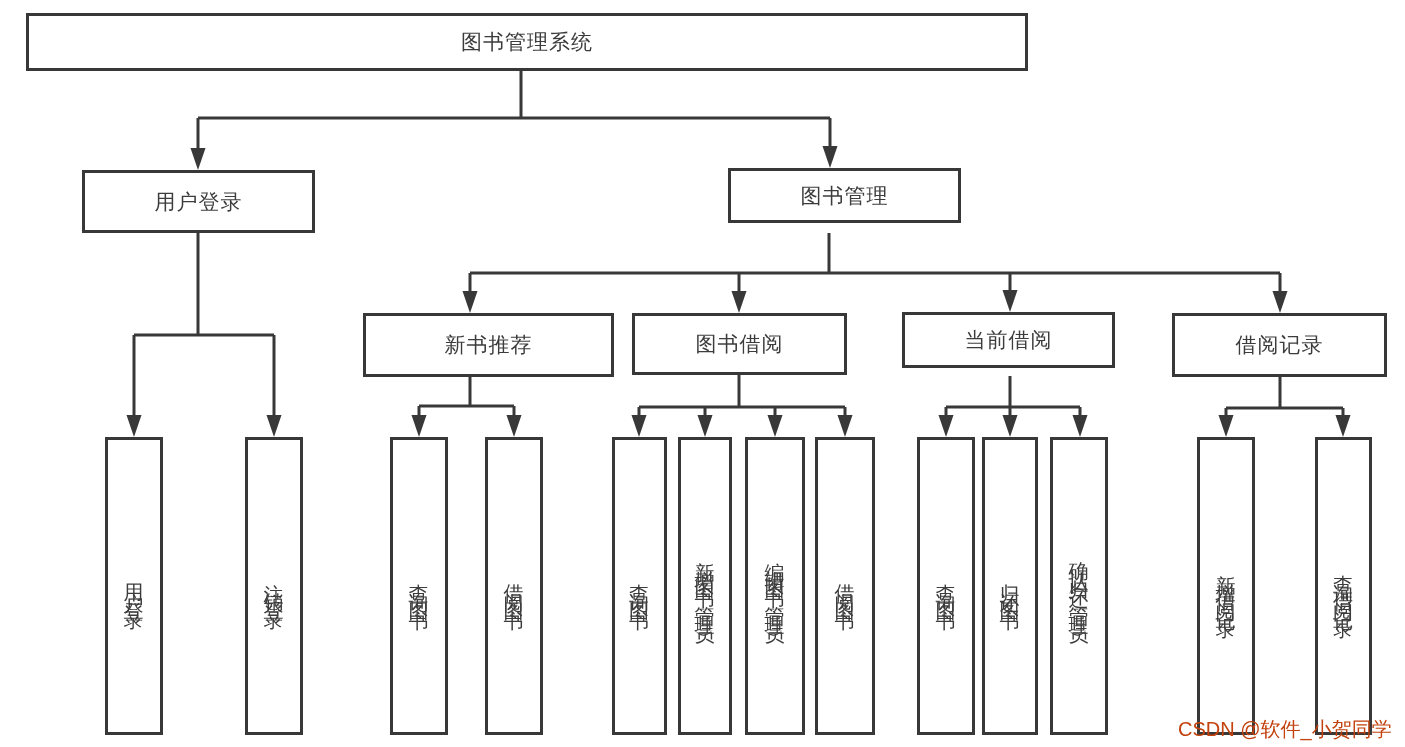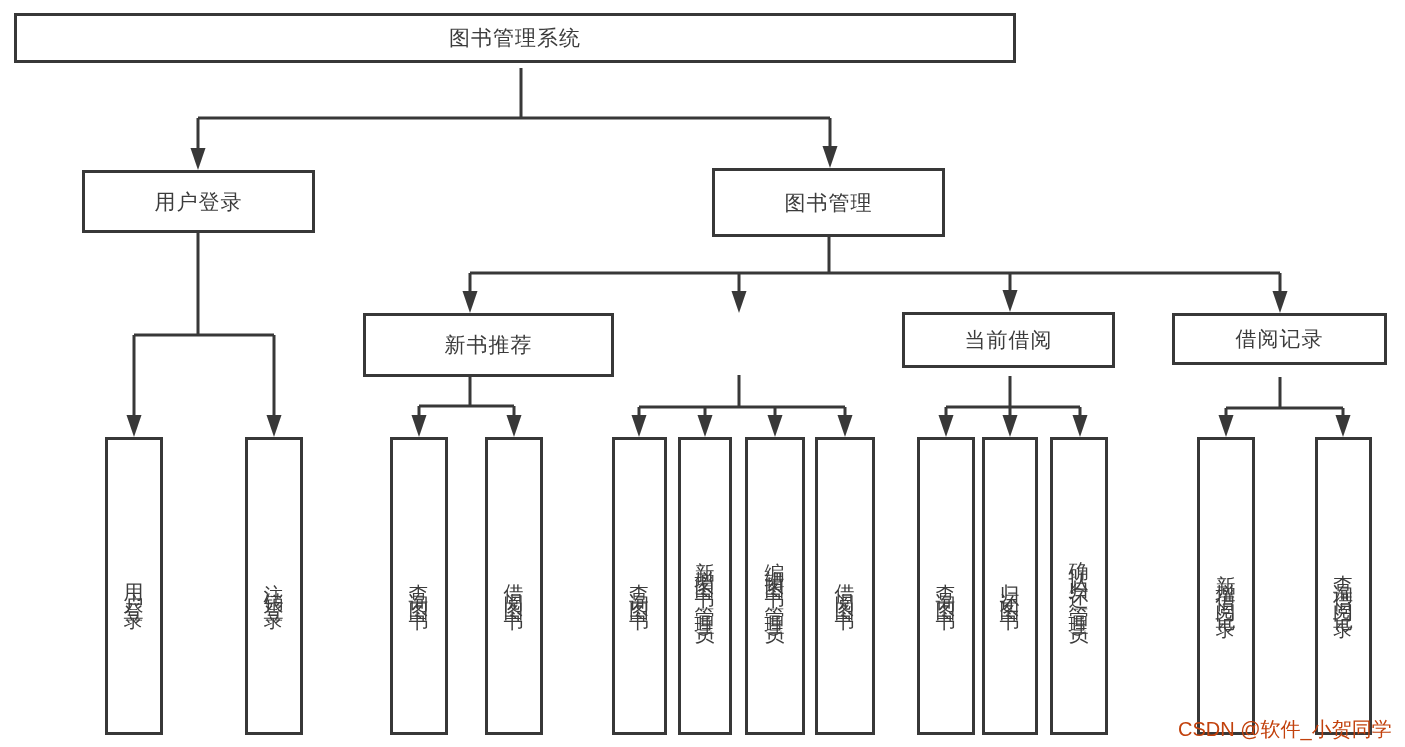--- a/index.html
+++ b/index.html
@@ -69,38 +69,41 @@
       <polygon points="767.5,415 782.5,415 775,437"></polygon>
       <polygon points="837.5,415 852.5,415 845,437"></polygon>
       <polygon points="938.5,415 953.5,415 946,437"></polygon>
       <polygon points="1002.5,415 1017.5,415 1010,437"></polygon>
       <polygon points="1072.5,415 1087.5,415 1080,437"></polygon>
       <polygon points="1218.5,415 1233.5,415 1226,437"></polygon>
       <polygon points="1335.5,415 1350.5,415 1343,437"></polygon>
     </g>
   </svg>
 
-  <div class="node hbox" style="left:14px;top:13px;width:1002px;height:50px;">
+  <div class="node hbox" style="left:26px;top:13px;width:1002px;height:58px;">
     <span>图书管理系统</span>
   </div>
 
   <div class="node hbox" style="left:82px;top:170px;width:233px;height:63px;">
     <span>用户登录</span>
   </div>
-  <div class="node hbox" style="left:712px;top:168px;width:233px;height:69px;">
+  <div class="node hbox" style="left:728px;top:168px;width:233px;height:55px;">
     <span>图书管理</span>
   </div>
 
   <div class="node hbox" style="left:363px;top:313px;width:251px;height:64px;">
     <span>新书推荐</span>
   </div>
+  <div class="node hbox" style="left:632px;top:313px;width:215px;height:62px;">
+    <span>图书借阅</span>
+  </div>
   <div class="node hbox" style="left:902px;top:312px;width:213px;height:56px;">
     <span>当前借阅</span>
   </div>
-  <div class="node hbox" style="left:1172px;top:313px;width:215px;height:52px;">
+  <div class="node hbox" style="left:1172px;top:313px;width:215px;height:64px;">
     <span>借阅记录</span>
   </div>
 
   <div class="node vbox" style="left:105px;top:437px;width:58px;height:298px;">
     <span class="vtext">用户登录</span>
   </div>
   <div class="node vbox" style="left:245px;top:437px;width:58px;height:298px;">
     <span class="vtext">注销登录</span>
   </div>
 

